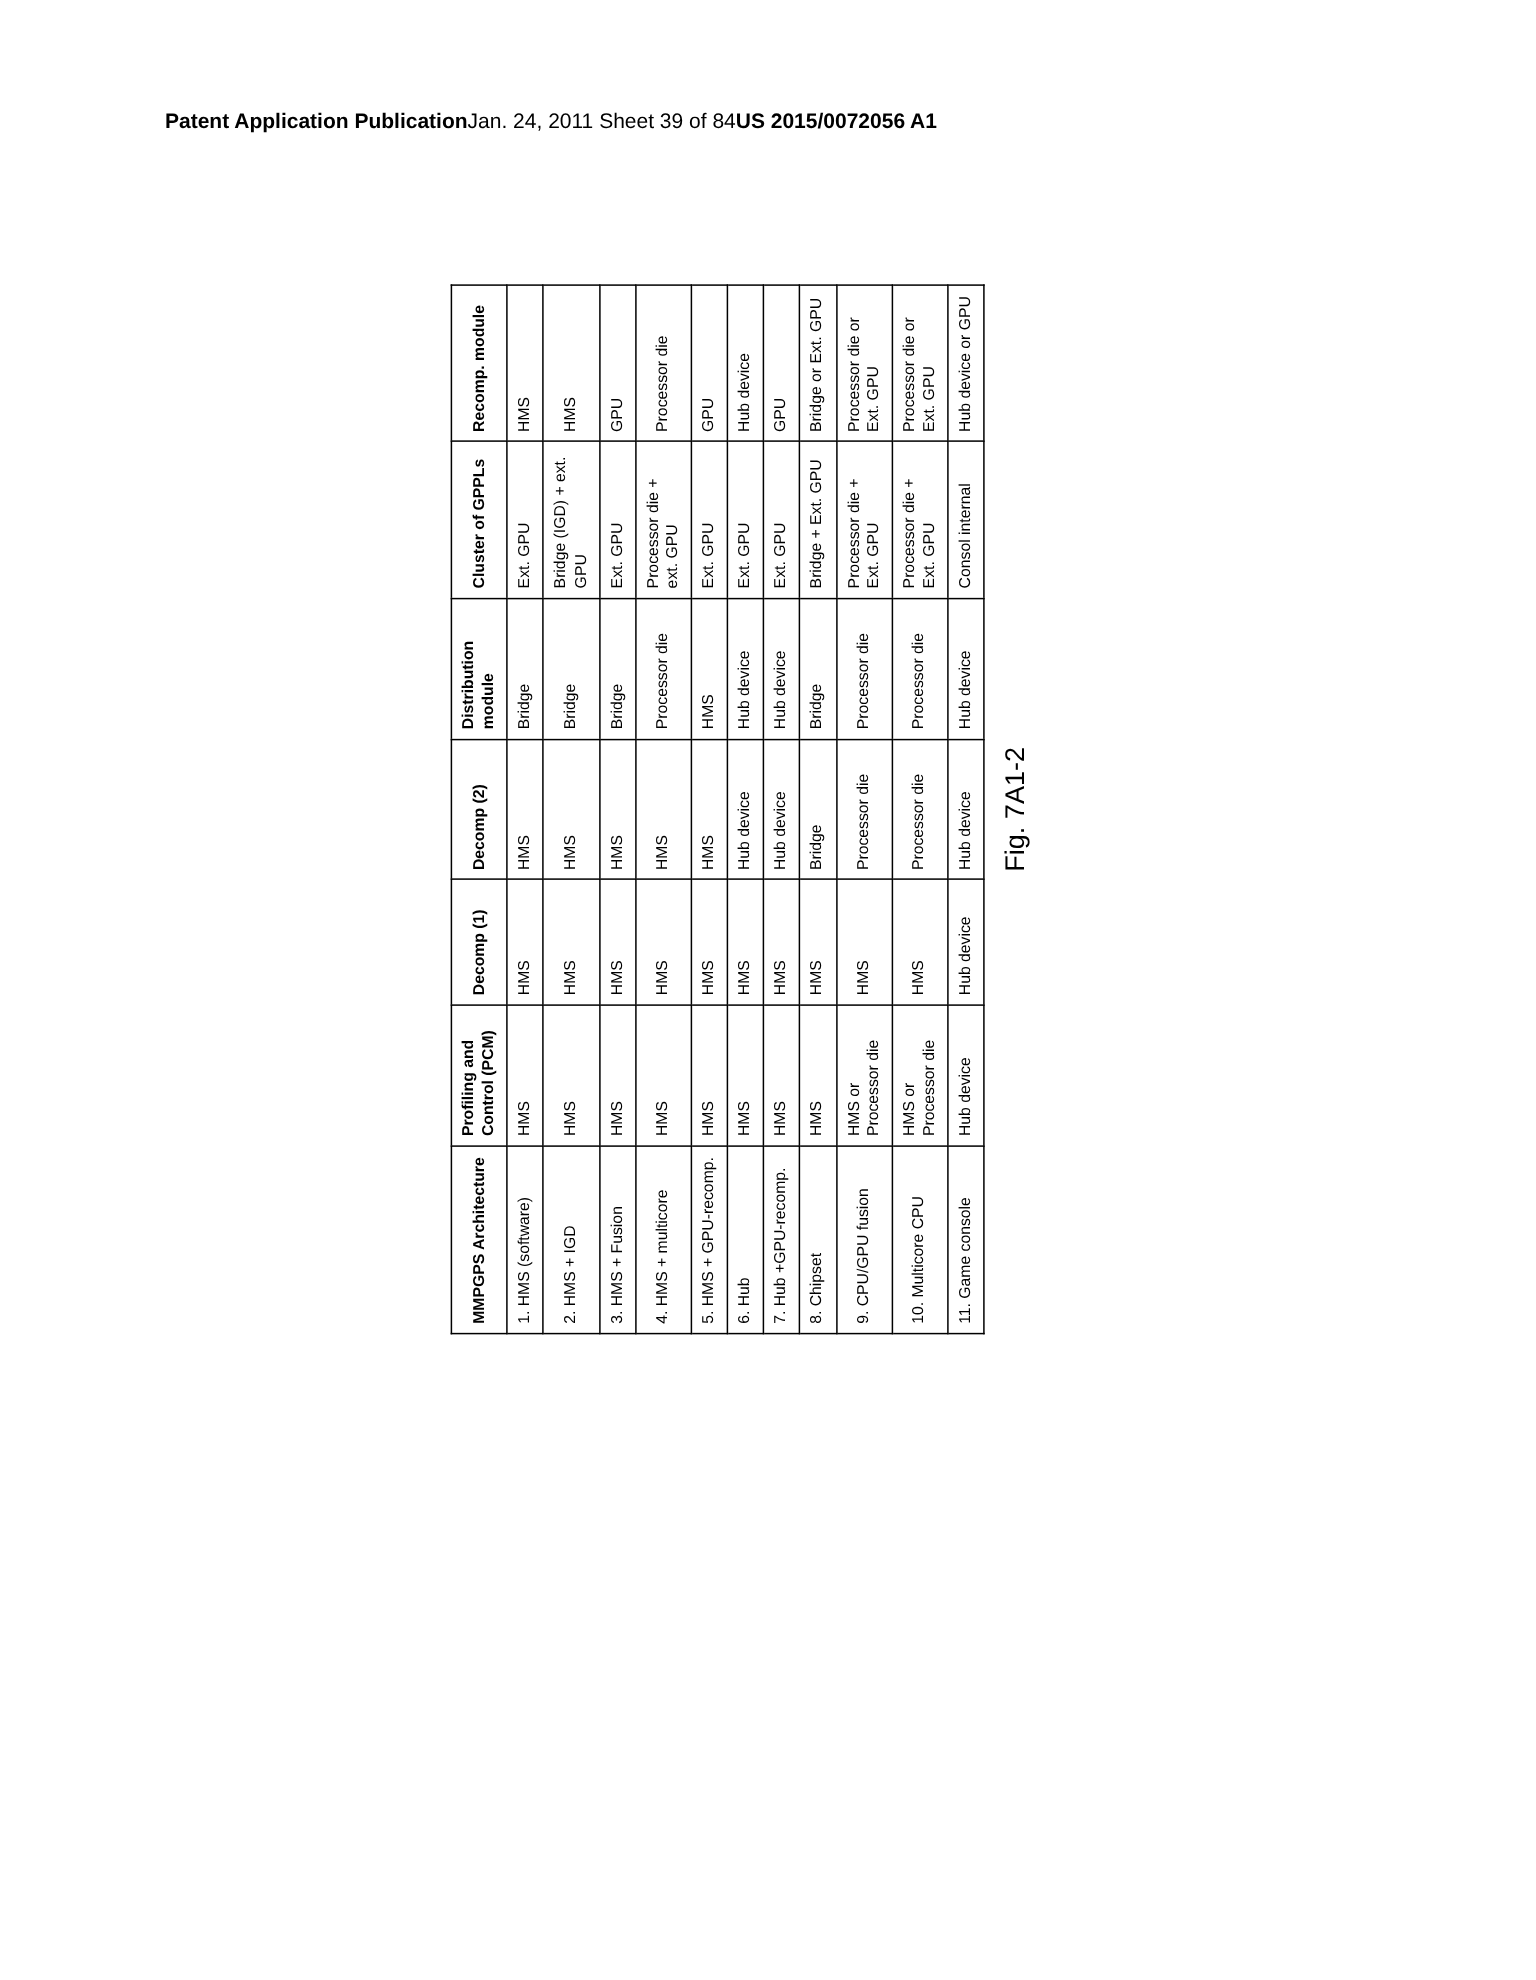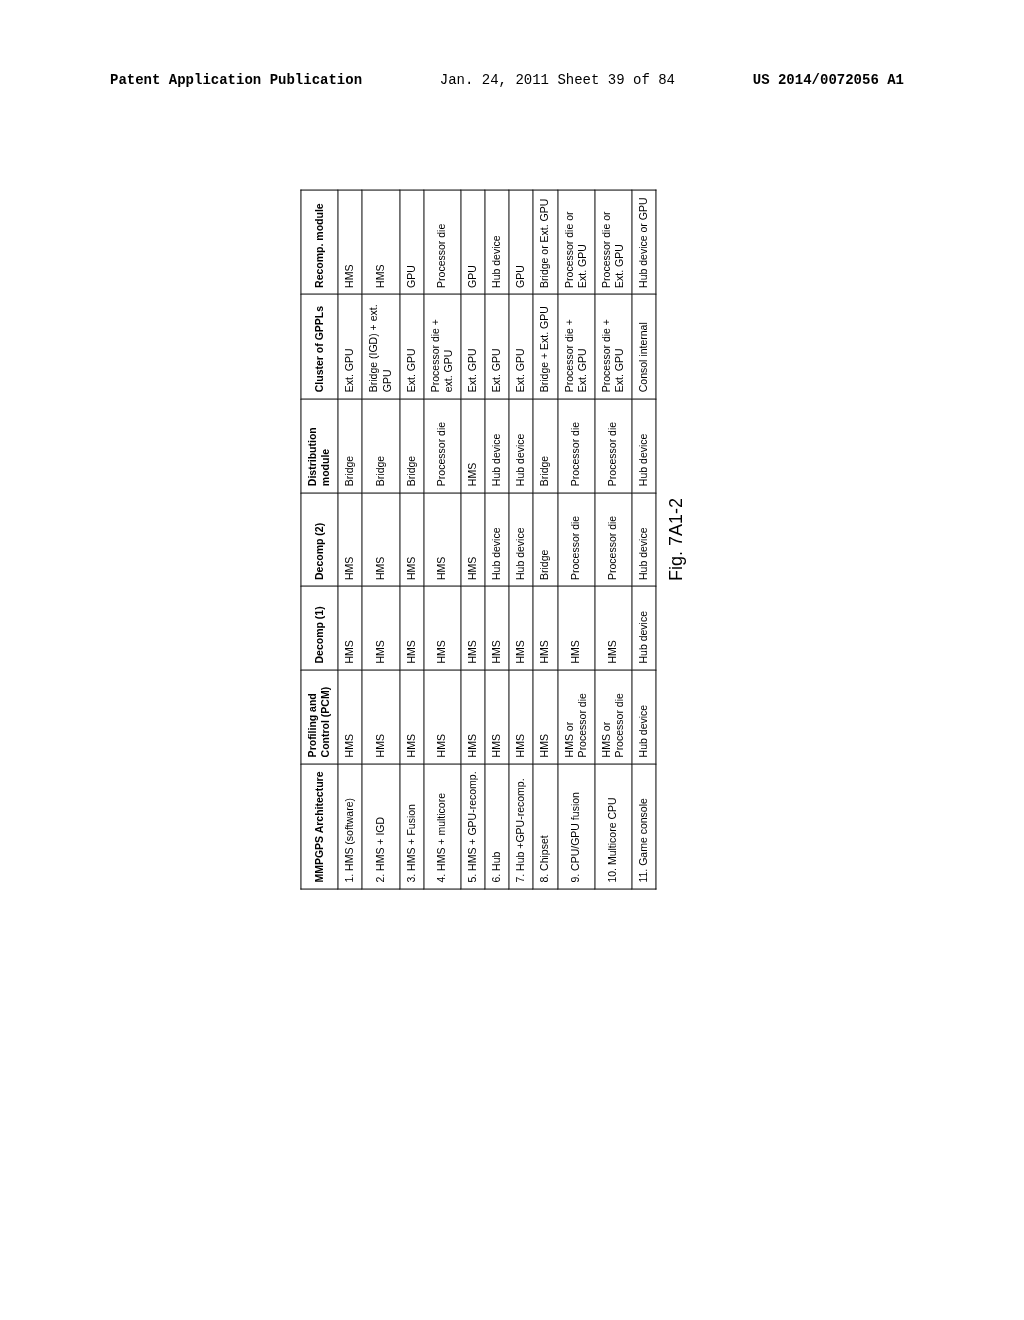--- a/index.html
+++ b/index.html
@@ -10,25 +10,23 @@
     background: #fff;
     font-family: Arial, Helvetica, sans-serif;
     position: relative;
   }
   .header-row {
     position: absolute;
     top: 72px;
     left: 0;
     width: 1024px;
     display: flex;
-    justify-content: space-between;
     padding: 0 120px 0 110px;
     box-sizing: border-box;
     font-size: 14px;
-    font-family: Liberation Mono, monospace;
   }
   .pub-left { font-weight: bold; }
   .pub-center { }
   .pub-right { font-weight: bold; }
 
   .figure-wrap {
     position: absolute;
     left: 110px;
     top: 170px;
     width: 768px;
@@ -72,21 +70,21 @@
     font-size: 18px;
     text-align: center;
   }
 </style>
 </head>
 <body>
 
 <div class="header-row">
   <span class="pub-left">Patent Application Publication</span>
   <span class="pub-center">Jan. 24, 2011  Sheet 39 of 84</span>
-  <span class="pub-right">US 2014/0072056 A1</span>
+  <span class="pub-right">US 2015/0072056 A1</span>
 </div>
 
 <div class="figure-wrap">
   <div class="rotated">
     <table class="arch-table">
       <colgroup>
         <col class="col-arch">
           <col class="col-pcm">
           <col class="col-d1">
         <col class="col-d2">

